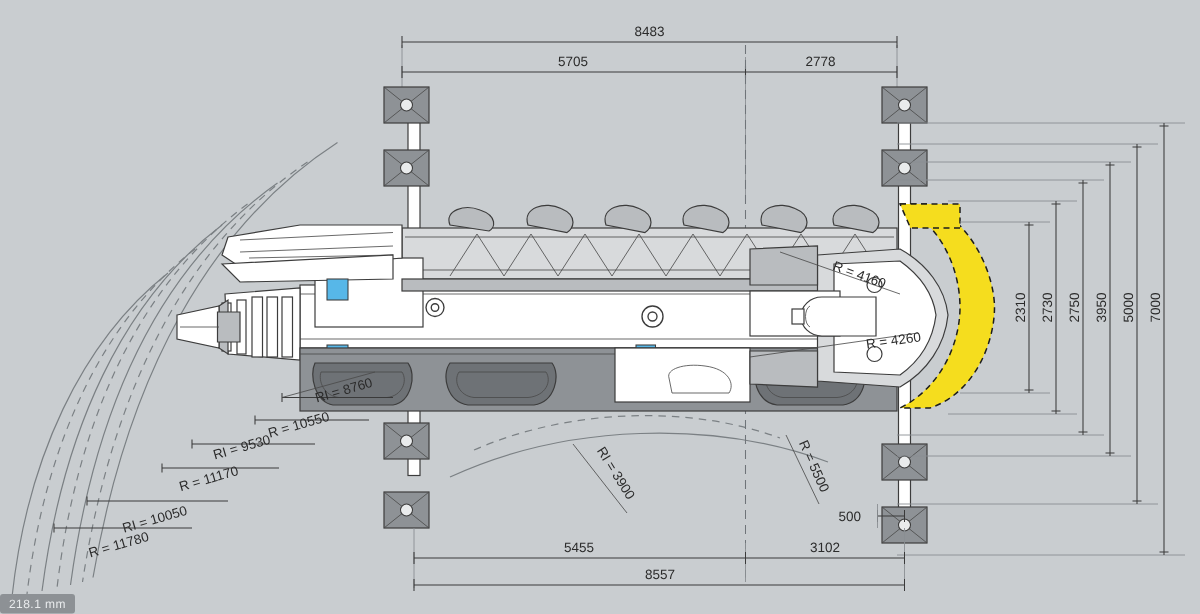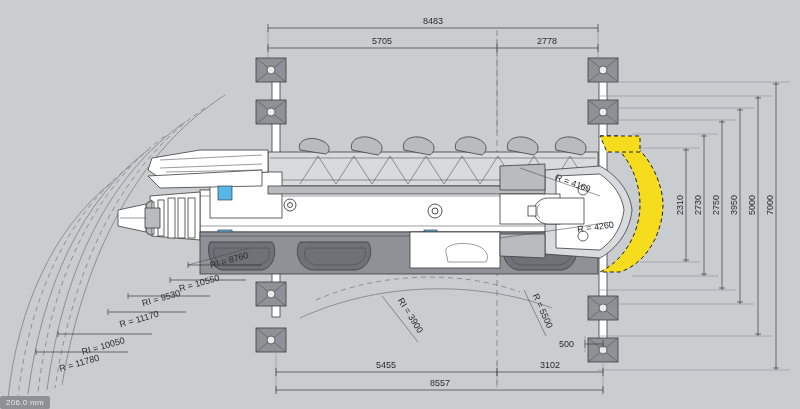--- a/index.html
+++ b/index.html
@@ -310,15 +310,15 @@
     <text class="radtxt" x="540" y="312" text-anchor="middle" transform="rotate(66 540 312)">R = 5500</text>
   </g>
 
   <g>
     <text class="radtxt" x="572" y="186" text-anchor="middle" transform="rotate(20 572 186)">R = 4160</text>
     <text class="radtxt" x="596" y="230" text-anchor="middle" transform="rotate(-8 596 230)">R = 4260</text>
   </g>
 
 </svg>
 
-<div id="badge">206.0 mm</div>
+<div id="badge">218.1 mm</div>
 
 </div>
 
 </body></html>

